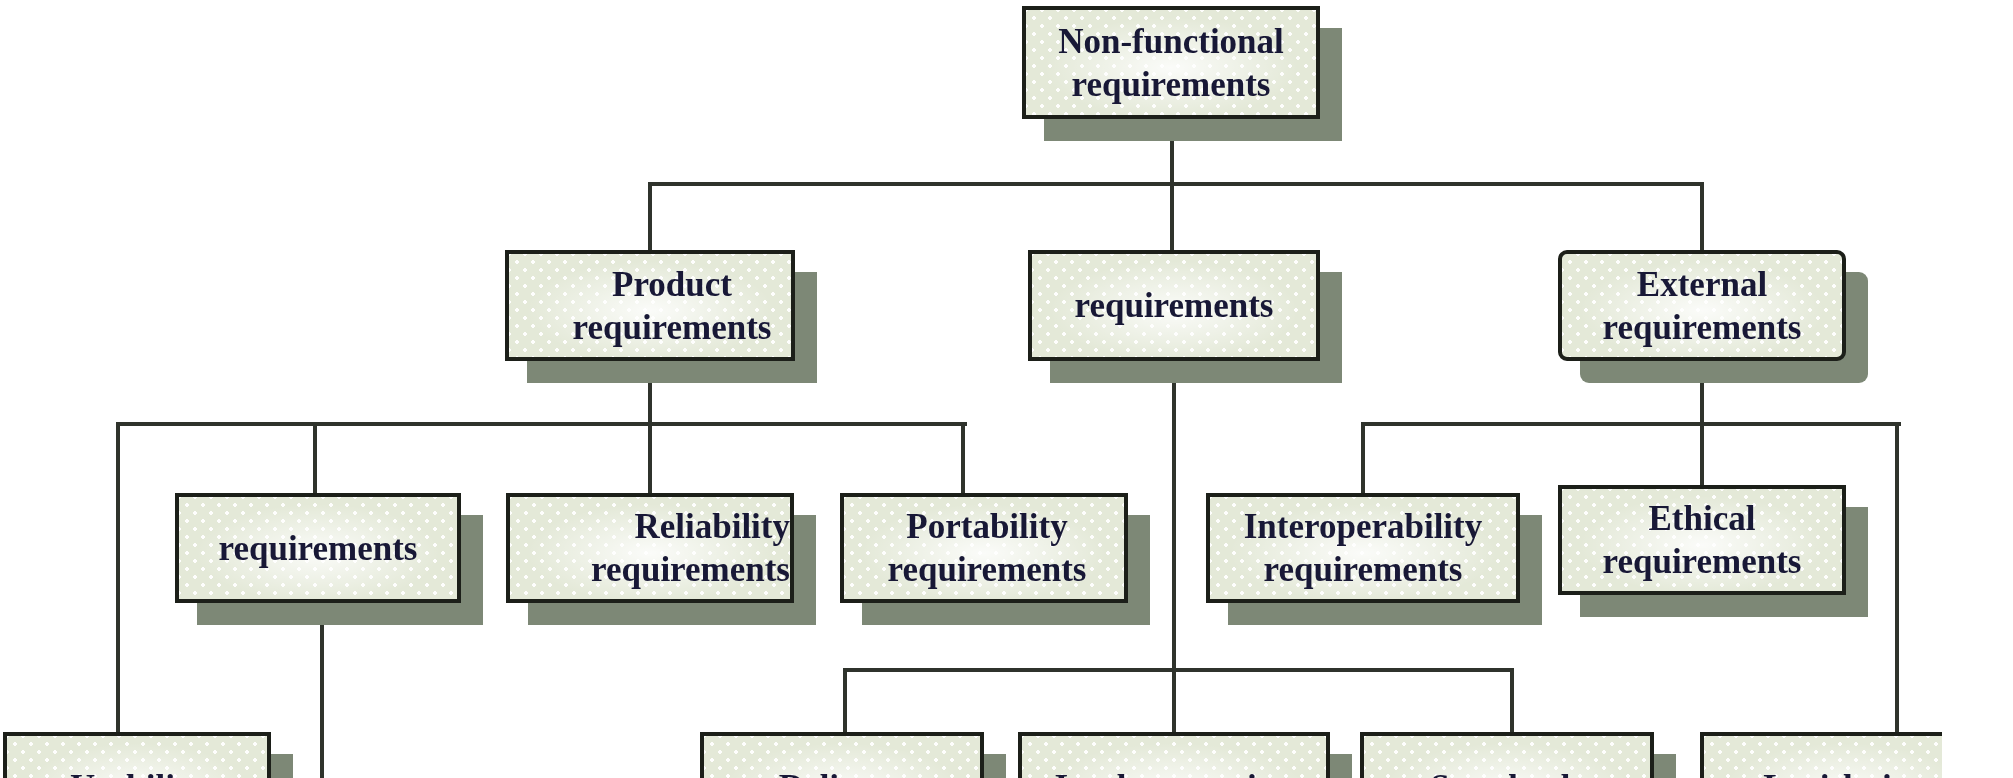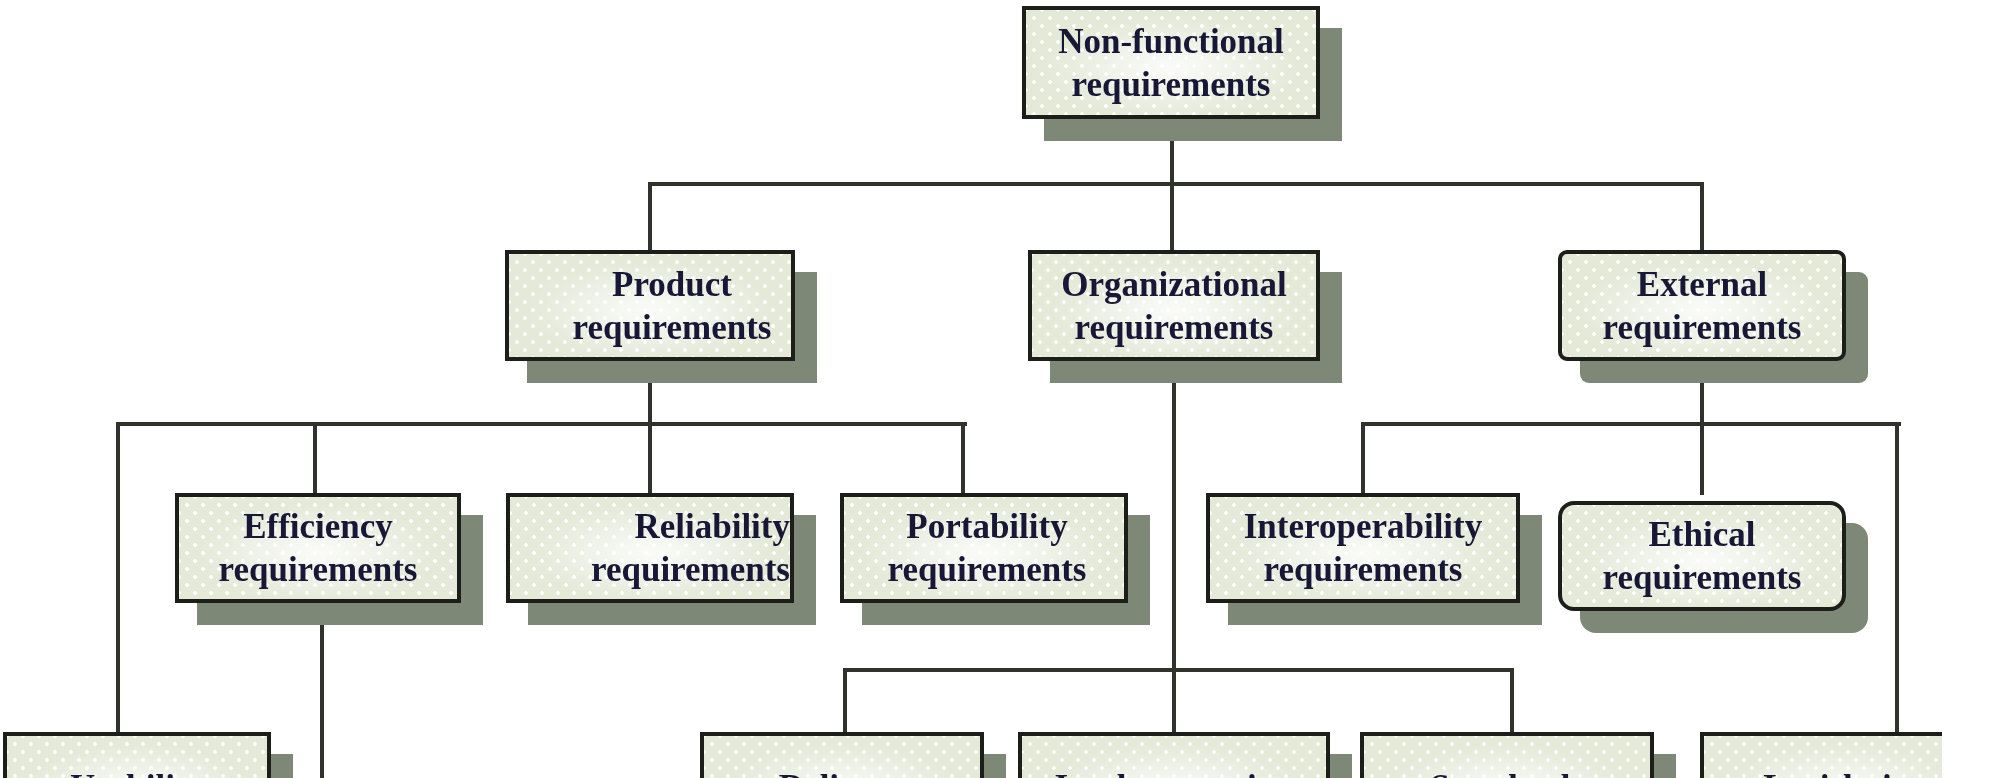--- a/index.html
+++ b/index.html
@@ -77,45 +77,43 @@
   <div class="node" style="left:1022px; top:6px; width:298px; height:113px;">
     <span>Non-functional</span>
     <span>requirements</span>
   </div>
 
   <div class="node" style="left:505px; top:250px; width:290px; height:111px;padding-left:44px;">
     <span>Product</span>
     <span>requirements</span>
   </div>
   <div class="node" style="left:1028px; top:250px; width:292px; height:111px;">
-    <span>Organizational</span>
     <span>requirements</span>
   </div>
   <div class="node" style="left:1558px; top:250px; width:288px; height:111px;border-radius:9px;">
     <span>External</span>
     <span>requirements</span>
   </div>
 
   <div class="node" style="left:175px; top:493px; width:286px; height:110px;">
-    <span>Efficiency</span>
     <span>requirements</span>
   </div>
   <div class="node" style="left:506px; top:493px; width:288px; height:110px;align-items:flex-end;">
     <span>Reliability</span>
     <span>requirements</span>
   </div>
   <div class="node" style="left:840px; top:493px; width:288px; height:110px;padding-left:6px;">
     <span>Portability</span>
     <span>requirements</span>
   </div>
   <div class="node" style="left:1206px; top:493px; width:314px; height:110px;">
     <span>Interoperability</span>
     <span>requirements</span>
   </div>
-  <div class="node" style="left:1558px; top:501px; width:288px; height:110px;border-radius:16px;">
+  <div class="node" style="left:1558px; top:485px; width:288px; height:110px;">
     <span>Ethical</span>
     <span>requirements</span>
   </div>
 
   <div class="node" style="left:3px; top:732px; width:268px; height:110px;">
     <span>Usability</span>
   </div>
   <div class="node" style="left:700px; top:732px; width:284px; height:110px;">
     <span>Delivery</span>
   </div>

